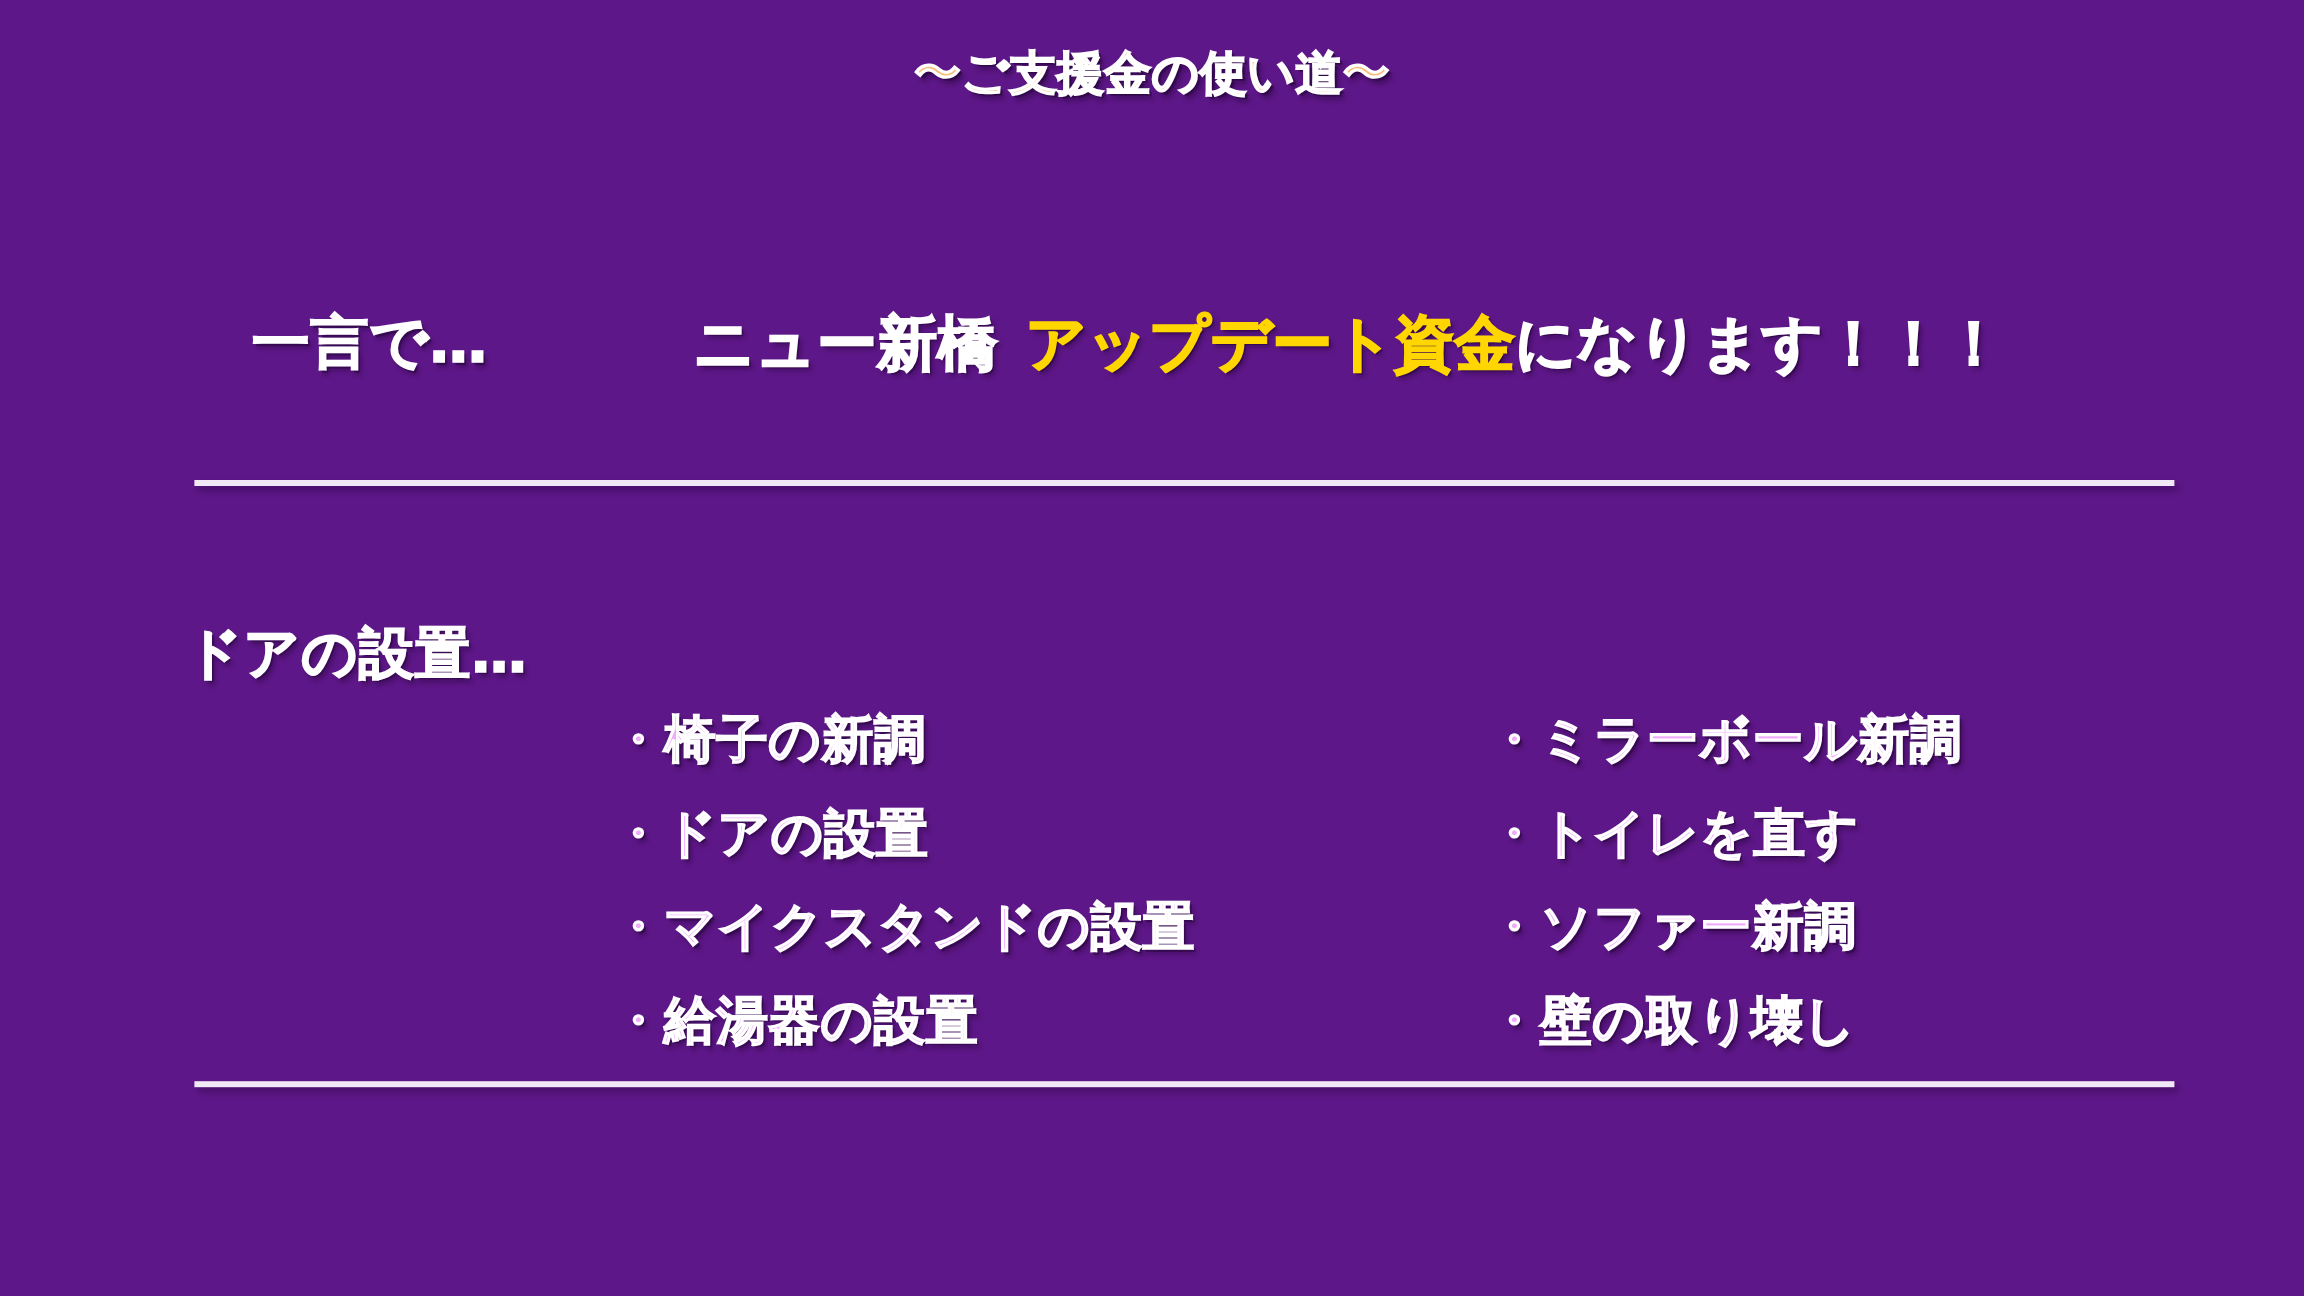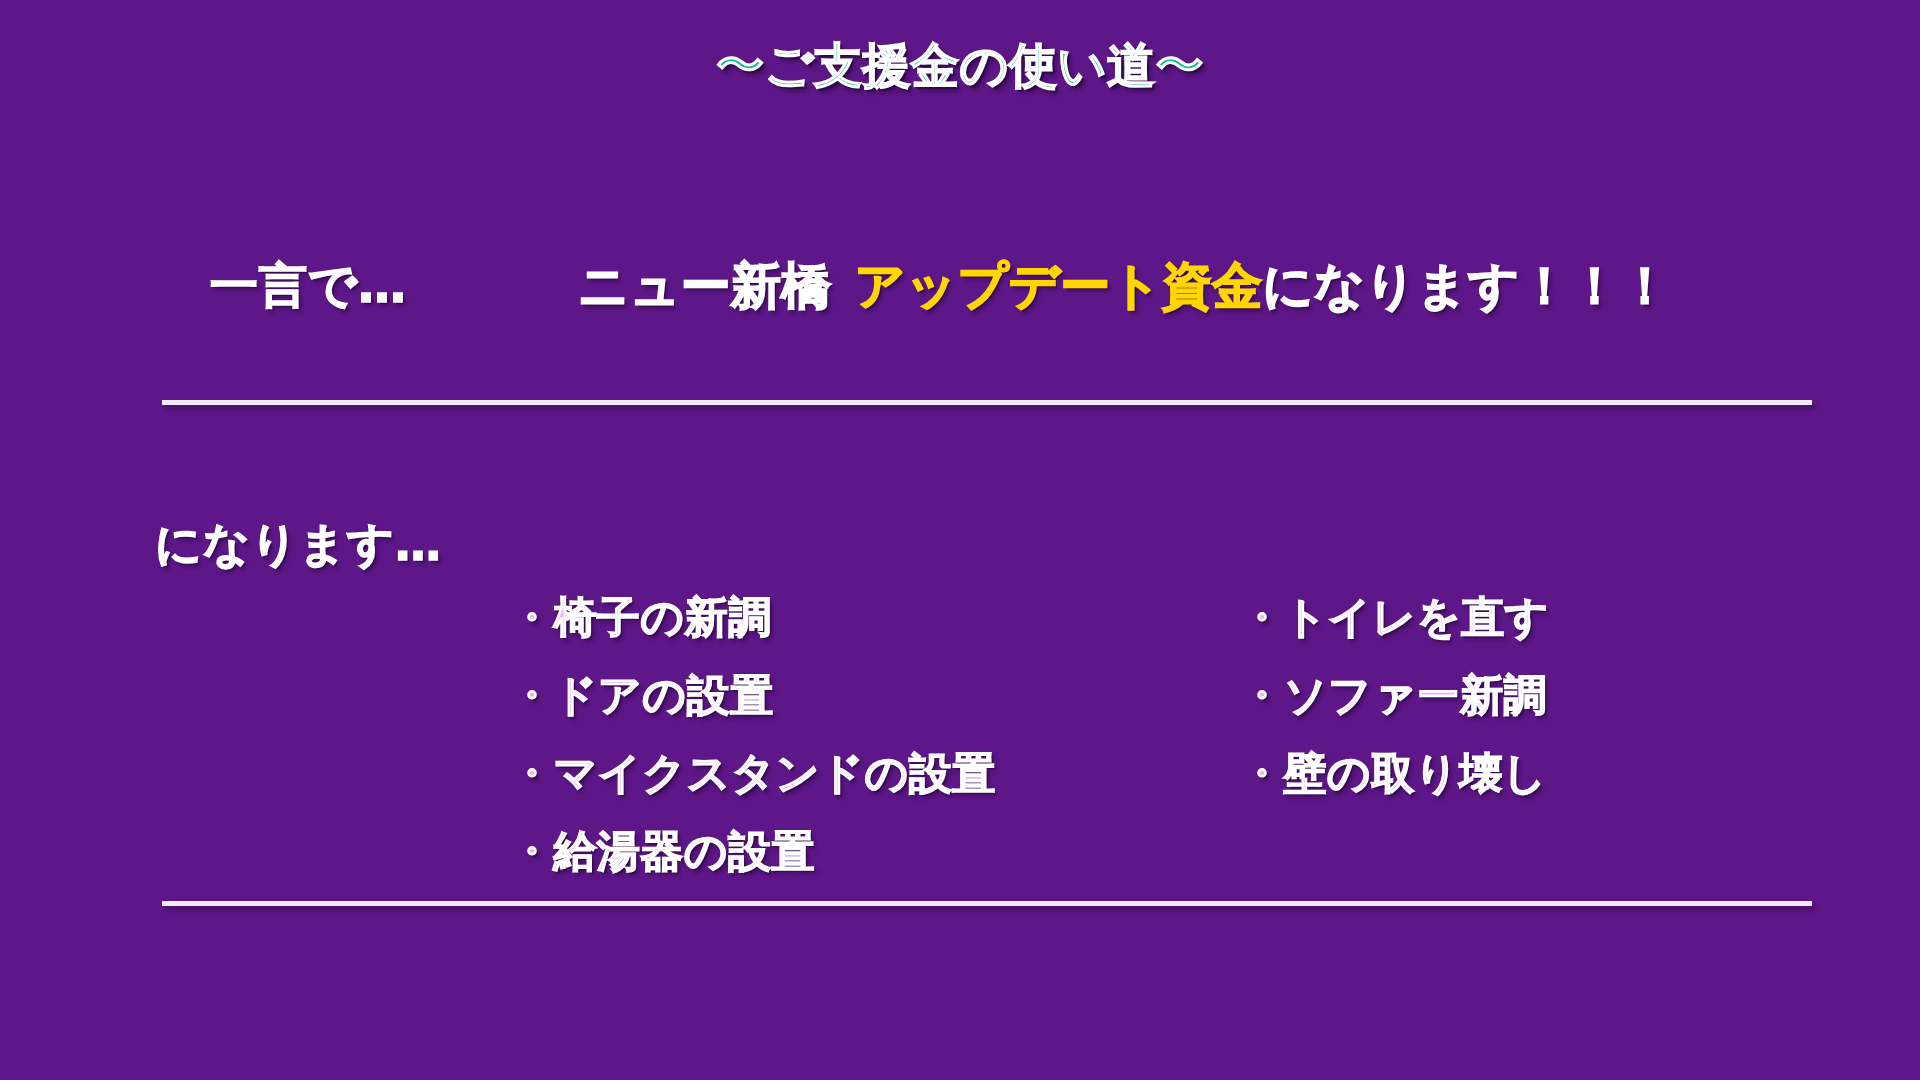--- a/index.html
+++ b/index.html
@@ -25,24 +25,24 @@
     box-sizing: border-box;
   }
 
   
   .slide-title {
     position: absolute;
     top: 34px;
     left: 0;
     width: 1920px;
     text-align: center;
-    font-size: 48px;
+    font-size: 39px;
     font-weight: 900;
     letter-spacing: 0.01em;
-    color: #14b8a6;
+    color: #fdba74;
     white-space: nowrap;
     text-shadow:
        2px 2px 0 rgba(40,6,62,0.55),
        3px 3px 0 rgba(40,6,62,0.45),
        4px 5px 4px rgba(30,4,48,0.45);
     -webkit-text-stroke: 1.5px #FFFFFF;
   }
 
   
   .headline-row {
@@ -183,32 +183,33 @@
     <div class="headline-main">
       <span class="seg seg-white">ニュー新橋</span>
       <span class="seg seg-yellow">アップデート資金</span>
       <span class="seg seg-white">になります！！！</span>
     </div>
 
   </div>
 
   <div class="rule rule-top"></div>
 
-  <div class="concrete-label">になります…</div>
+  <div class="concrete-label">ドアの設置…</div>
 
   <div class="bullets">
 
     <div class="bullet-col col-left">
       <span class="bullet-item">・椅子の新調</span>
       <span class="bullet-item">・ドアの設置</span>
       <span class="bullet-item">・マイクスタンドの設置</span>
       <span class="bullet-item">・給湯器の設置</span>
     </div>
 
     <div class="bullet-col col-right">
+      <span class="bullet-item">・ミラーボール新調</span>
       <span class="bullet-item">・トイレを直す</span>
       <span class="bullet-item">・ソファー新調</span>
       <span class="bullet-item">・壁の取り壊し</span>
     </div>
 
   </div>
 
   <div class="rule rule-bottom"></div>
 
 </div>

